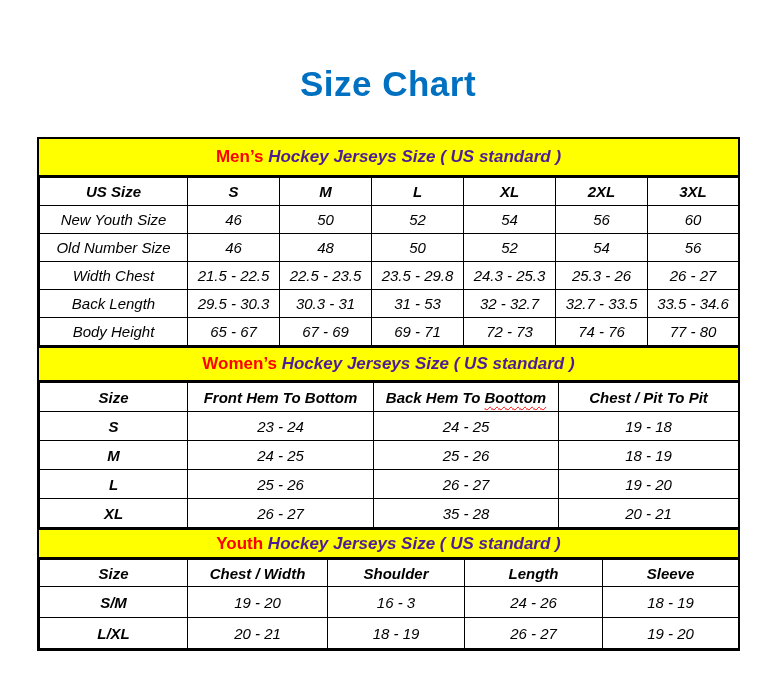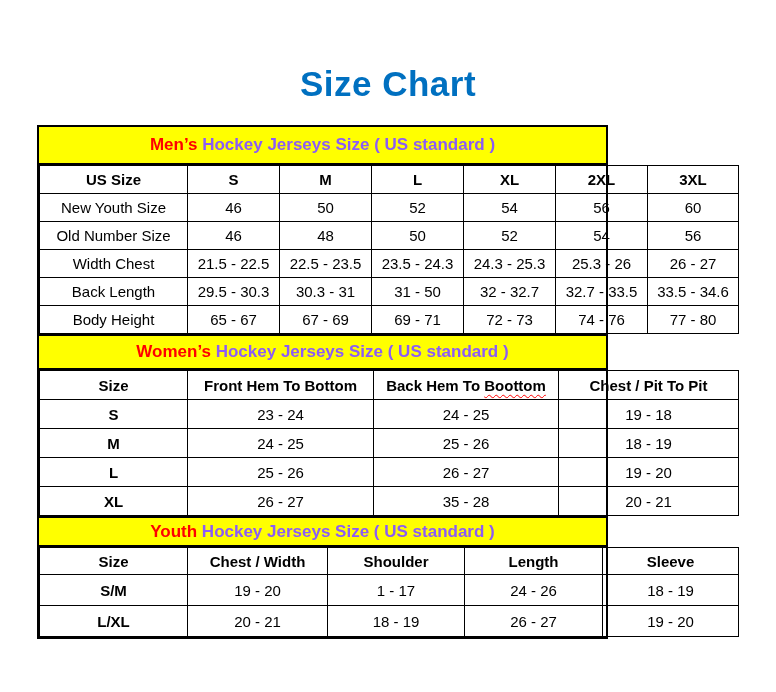--- a/index.html
+++ b/index.html
@@ -14,46 +14,47 @@
   }
   .page-title {
     margin: 64px 0 0 0;
     text-align: center;
     font-size: 35px;
     font-weight: bold;
     color: var(--title-color, #0070C0);
     letter-spacing: 0.5px;
   }
   .chart-wrap {
-    margin: 21px 0 0 37px;
-    width: 571px;
+    margin: 33px 0 0 37px;
+    width: 703px;
     box-sizing: border-box;
     border: 2px solid var(--border-color, #000);
   }
   .size-section { display: block; }
   .band {
     background: var(--band-bg, #FFFF00);
     border-bottom: 2px solid var(--border-color, #000);
     display: flex;
     align-items: center;
     justify-content: center;
     font-weight: bold;
     font-size: 17px;
     white-space: pre;
   }
   .size-section + .size-section .band {
     border-top: 2px solid var(--border-color, #000);
   }
   .band-red { color: var(--accent-red, #FF0000); }
-  .band-rest { color: #8b5cf6; }
+  .band-rest { color: #4c1d95; font-style: italic; }
 
   table.size-table {
     border-collapse: collapse;
     width: 100%;
     table-layout: fixed;
+    font-style: italic;
   }
   .size-table th, .size-table td {
     border: 1px solid var(--border-color, #000);
     text-align: center;
     vertical-align: middle;
     font-size: 15px;
     padding: 0 2px;
     overflow: hidden;
   }
   .size-table thead th { font-weight: bold; }
@@ -123,30 +124,30 @@
             <td>48</td>
             <td>50</td>
             <td>52</td>
             <td>54</td>
             <td>56</td>
           </tr>
           <tr>
             <th class="row-label" scope="row">Width Chest</th>
             <td>21.5 - 22.5</td>
             <td>22.5 - 23.5</td>
-            <td>23.5 - 24.3</td>
+            <td>23.5 - 29.8</td>
             <td>24.3 - 25.3</td>
             <td>25.3 - 26</td>
             <td>26 - 27</td>
           </tr>
           <tr>
             <th class="row-label" scope="row">Back Length</th>
             <td>29.5 - 30.3</td>
             <td>30.3 - 31</td>
-            <td>31 - 50</td>
+            <td>31 - 53</td>
             <td>32 - 32.7</td>
             <td>32.7 - 33.5</td>
             <td>33.5 - 34.6</td>
           </tr>
           <tr>
             <th class="row-label" scope="row">Body Height</th>
             <td>65 - 67</td>
             <td>67 - 69</td>
             <td>69 - 71</td>
             <td>72 - 73</td>
@@ -219,21 +220,21 @@
             <th>Chest / Width</th>
             <th>Shoulder</th>
             <th>Length</th>
             <th>Sleeve</th>
           </tr>
         </thead>
       <tbody>
           <tr>
             <th class="row-label" scope="row">S/M</th>
             <td>19 - 20</td>
-            <td>1 - 17</td>
+            <td>16 - 3</td>
             <td>24 - 26</td>
             <td>18 - 19</td>
           </tr>
           <tr>
             <th class="row-label" scope="row">L/XL</th>
             <td>20 - 21</td>
             <td>18 - 19</td>
             <td>26 - 27</td>
             <td>19 - 20</td>
           </tr>

